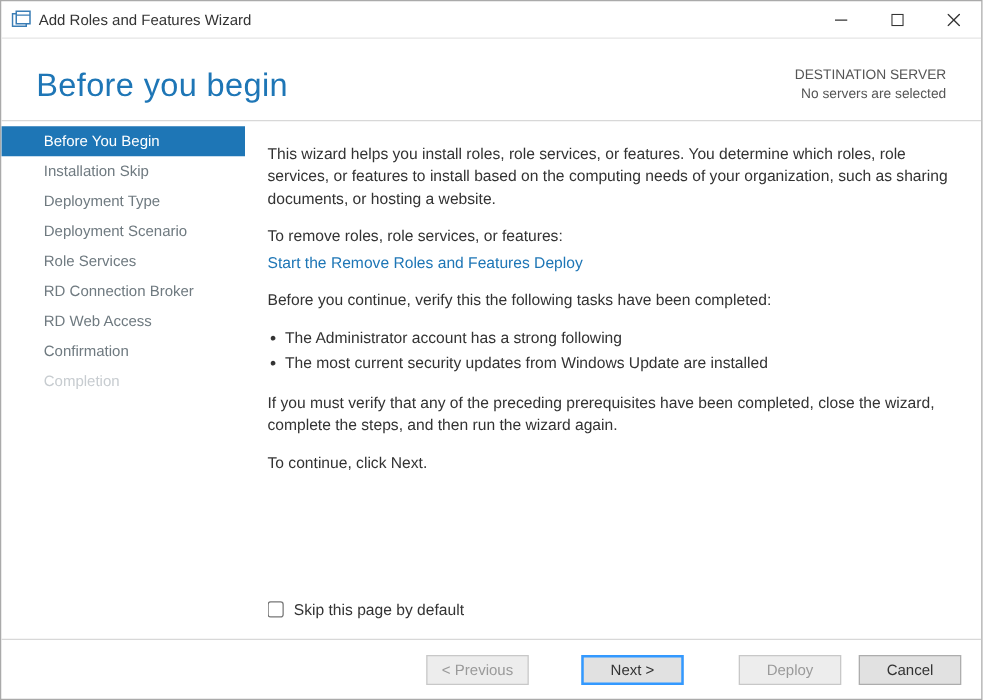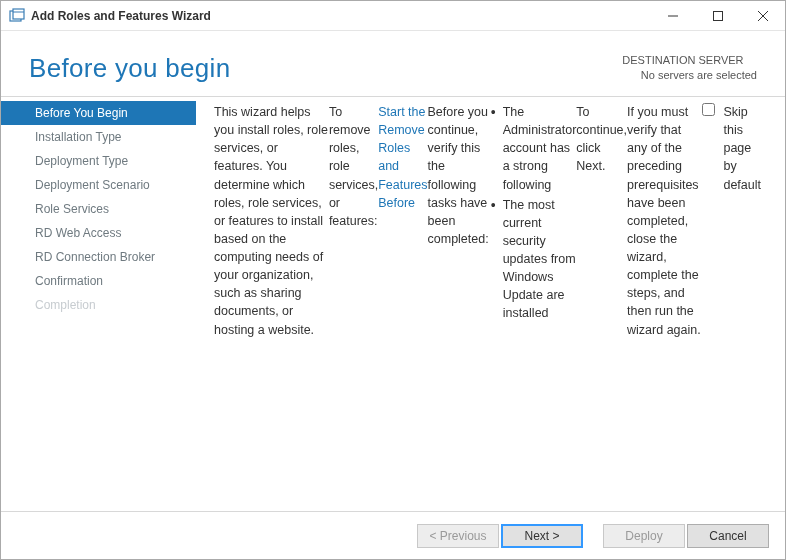--- a/index.html
+++ b/index.html
@@ -20,21 +20,21 @@
     display: flex;
     align-items: center;
     padding: 0 0 0 8px;
     border-bottom: 1px solid #e5e5e5;
   }
   .titlebar-icon {
     width: 16px; height: 16px;
     margin-right: 6px;
     display: flex; align-items: center; justify-content: center;
   }
-  .titlebar-title { font-size: 12px; color: #333; flex: 1; font-weight: bold; }
+  .titlebar-title { font-size: 12px; color: #333; flex: 1; }
   .win-controls { display: flex; height: 100%; }
   .win-btn {
     width: 45px; height: 100%;
     display: flex; align-items: center; justify-content: center;
     font-size: 14px; color: #333;
   }
   .win-btn svg { display: block; }
 
   .header {
     display: flex;
@@ -42,21 +42,21 @@
     justify-content: space-between;
     align-items: flex-start;
     border-bottom: 1px solid #d8d8d8;
   }
   .page-title {
     font-size: 26px;
     font-weight: 300;
     color: #1e76b6;
     letter-spacing: 0.3px;
   }
-  .dest-block { text-align: center; font-size: 11px; line-height: 1.35; }
+  .dest-block { text-align: right; font-size: 11px; line-height: 1.35; }
   .dest-label { color: #555; }
   .dest-value { color: #555; margin-left: 32px; }
 
   .body {
     display: flex;
     flex: 1;
     overflow: hidden;
   }
   .sidebar {
     width: 195px;
@@ -78,63 +78,65 @@
     color: #c7ccd0;
   }
 
   .content {
     flex: 1;
     padding: 6px 24px 0 18px;
     font-size: 12.5px;
     line-height: 1.45;
     color: #333;
     display: flex;
-    flex-direction: row;
+    flex-direction: column;
+    margin-top: 11px;
   }
   .content p { margin-bottom: 12px; }
   .content .remove-label { margin-bottom: 2px; }
   .content a.link { color: #1e76b6; text-decoration: none; cursor: pointer; }
   .bullets { margin: 0 0 12px 0; padding: 0; list-style: none; }
   .bullets li { position: relative; padding-left: 14px; margin-bottom: 2px; }
   .bullets li::before {
     content: "•"; position: absolute; left: 2px; top: -1px; color: #333; font-size: 14px;
   }
   .content-spacer { flex: 1; }
 
   .skip-row {
-    display: flex; 
+    display: flex; align-items: center;
     padding: 0 0 14px 0;
     font-size: 12.5px;
   }
   .skip-row input[type="checkbox"] {
     width: 13px; height: 13px; margin-right: 8px;
   }
 
   .footer {
     border-top: 1px solid #d8d8d8;
     height: 48px;
     display: flex;
     align-items: center;
     justify-content: flex-end;
     padding-right: 16px;
-    gap: 2px;
+    gap: 14px;
   }
   .btn {
     min-width: 82px;
     height: 24px;
     font-size: 12px;
     font-family: inherit;
     background: #e1e1e1;
     border: 1px solid #adadad;
     color: #333;
     padding: 0 10px;
   }
   .btn.default {
     border: 2px solid #3399ff;
     padding: 0 9px;
+    margin-left: 28px;
   }
   .btn:disabled {
     color: #9a9a9a;
     border-color: #c8c8c8;
     background: #ededed;
   }
   .btn-gap { width: 16px; }
 </style>
 </head>
 <body>
@@ -172,41 +174,41 @@
   <div class="page-title">Before you begin</div>
   <div class="dest-block">
     <div class="dest-label">DESTINATION SERVER</div>
     <div class="dest-value">No servers are selected</div>
   </div>
 </div>
 
 <div class="body">
   <div class="sidebar">
     <div class="sidebar-item active">Before You Begin</div>
-    <div class="sidebar-item">Installation Type</div>
+    <div class="sidebar-item">Installation Skip</div>
     <div class="sidebar-item">Deployment Type</div>
     <div class="sidebar-item">Deployment Scenario</div>
     <div class="sidebar-item">Role Services</div>
+    <div class="sidebar-item">RD Connection Broker</div>
     <div class="sidebar-item">RD Web Access</div>
-    <div class="sidebar-item">RD Connection Broker</div>
     <div class="sidebar-item">Confirmation</div>
     <div class="sidebar-item disabled">Completion</div>
   </div>
 
   <div class="content">
     <p>This wizard helps you install roles, role services, or features. You determine which roles, role services, or features to install based on the computing needs of your organization, such as sharing documents, or hosting a website.</p>
     <p class="remove-label">To remove roles, role services, or features:</p>
-    <p><a class="link">Start the Remove Roles and Features Before</a></p>
+    <p><a class="link">Start the Remove Roles and Features Deploy</a></p>
     <p>Before you continue, verify this the following tasks have been completed:</p>
     <ul class="bullets">
       <li>The Administrator account has a strong following</li>
       <li>The most current security updates from Windows Update are installed</li>
     </ul>
+    <p>If you must verify that any of the preceding prerequisites have been completed, close the wizard, complete the steps, and then run the wizard again.</p>
     <p>To continue, click Next.</p>
-    <p>If you must verify that any of the preceding prerequisites have been completed, close the wizard, complete the steps, and then run the wizard again.</p>
 
     <div class="content-spacer"></div>
 
     <label class="skip-row">
       <input type="checkbox" style="">
       <span>Skip this page by default</span>
     </label>
   </div>
 </div>
 

